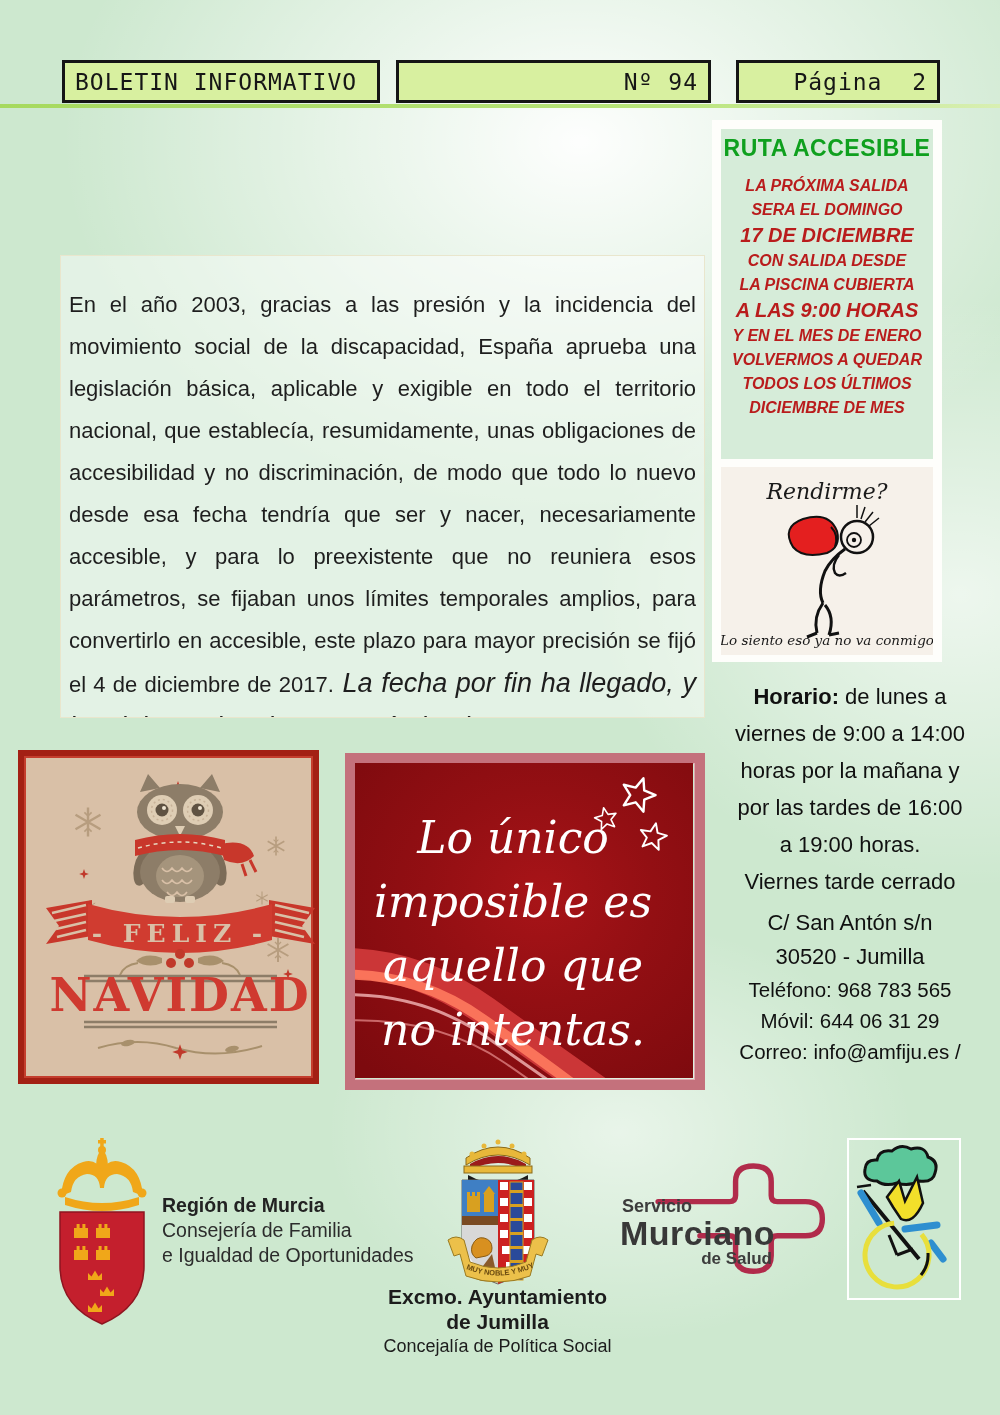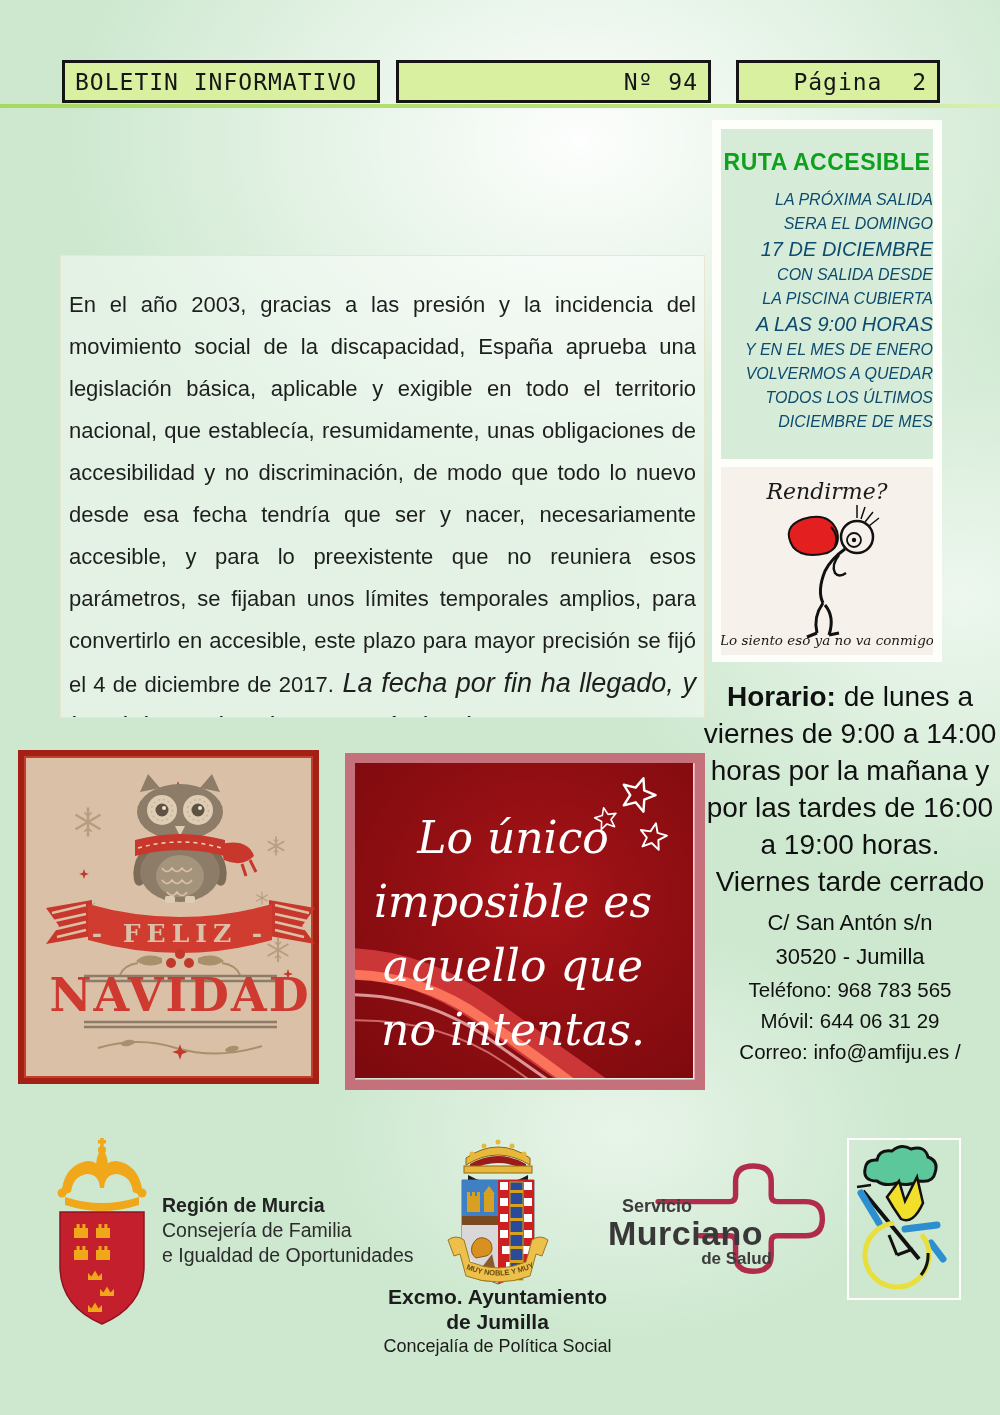--- a/index.html
+++ b/index.html
@@ -24,46 +24,46 @@
   .title-box{position:absolute;left:60px;top:115px;width:645px;height:130px;background:#cfe9d1;
     border:1px solid #bfe0c2;box-sizing:border-box;display:flex;flex-direction:column;justify-content:center;text-align:center;}
   .title-line{color:#17a82e;font-weight:bold;font-size:31px;line-height:1.55;}
   .body-box{position:absolute;left:60px;top:255px;width:645px;height:463px;background:rgba(255,255,255,.45);
     border:1px solid #e9e6cd;box-sizing:border-box;padding:6px 8px;overflow:hidden;}
   .body-text{font-size:22px;line-height:42px;text-align:justify;color:#1e1e1e;}
   .body-em{font-style:italic;font-size:27px;}
   
   .sidebar{position:absolute;left:712px;top:120px;width:230px;height:542px;background:#fefefb;}
   .sidebar-green{position:absolute;left:9px;top:9px;width:212px;height:330px;background:#d6ecd9;
-    text-align:center;padding-top:20px;box-sizing:border-box;}
+    text-align:center;padding-top:6px;box-sizing:border-box;}
   .sidebar-title{color:#0fa01e;font-weight:bold;font-size:23px;margin-bottom:12px;letter-spacing:.5px;}
-  .sidebar-line{font-style:italic;font-weight:normal;font-size:16px;line-height:24px;color:#0c4a6e;text-align:right;}
+  .sidebar-line{font-style:italic;font-weight:bold;font-size:16px;line-height:24px;color:#b91c1c;}
   .sidebar-line.big{font-size:20px;line-height:27px;}
   .cartoon{position:absolute;left:9px;top:347px;width:212px;height:188px;background:#f6f1ea;}
   
   .horario{position:absolute;left:700px;top:678px;width:300px;text-align:center;
-    font-size:28px;line-height:37px;color:#101010;}
+    font-size:22px;line-height:37px;color:#101010;}
   .address{position:absolute;left:700px;top:906px;width:300px;text-align:center;color:#101010;}
   .addr-a{font-size:22px;line-height:34px;}
   .addr-b{font-size:20.5px;line-height:31px;}
   
   .navidad{position:absolute;left:18px;top:750px;width:301px;height:334px;border:6px solid #a32014;box-sizing:border-box;}
   .navidad-inner{width:100%;height:100%;border:2px solid #c43e2e;box-sizing:border-box;background:#d9c0a7;}
   
   .quote{position:absolute;left:345px;top:753px;width:360px;height:337px;border:10px solid #c4717c;
     box-sizing:border-box;box-shadow:inset 0 0 0 1px #e3aab1;}
   
   .murcia-text{position:absolute;left:162px;top:1193px;color:#2c2c2c;font-size:19.5px;line-height:25px;}
   .murcia-text .b{font-weight:bold;color:#222;}
   .jumilla-text{position:absolute;left:380px;top:1284px;width:235px;text-align:center;color:#1c1c1c;}
   .jumilla-text .l1{font-weight:bold;font-size:21px;line-height:25px;}
   .jumilla-text .l3{font-size:18px;line-height:25px;}
   .sms-text{position:absolute;left:608px;top:1196px;width:168px;color:#3c3c3c;}
   .sms-l1{font-weight:bold;font-size:18px;margin-left:14px;line-height:20px;}
-  .sms-l2{font-weight:bold;font-size:34px;line-height:34px;letter-spacing:.5px;color:#383838;}
+  .sms-l2{font-weight:bold;font-size:34px;line-height:34px;letter-spacing:.5px;color:#383838;margin-left:12px;}
   .sms-l3{font-weight:bold;font-size:17px;text-align:right;margin-right:4px;line-height:18px;}
   .sms-cross{position:absolute;left:655px;top:1152px;}
   .bike-frame{position:absolute;left:847px;top:1138px;width:110px;height:158px;border:2px solid #fff;}
   .murcia-logo{position:absolute;left:52px;top:1138px;}
   .jumilla-logo{position:absolute;left:438px;top:1132px;}
 </style>
 </head>
 <body>
 
 <div class="page">

